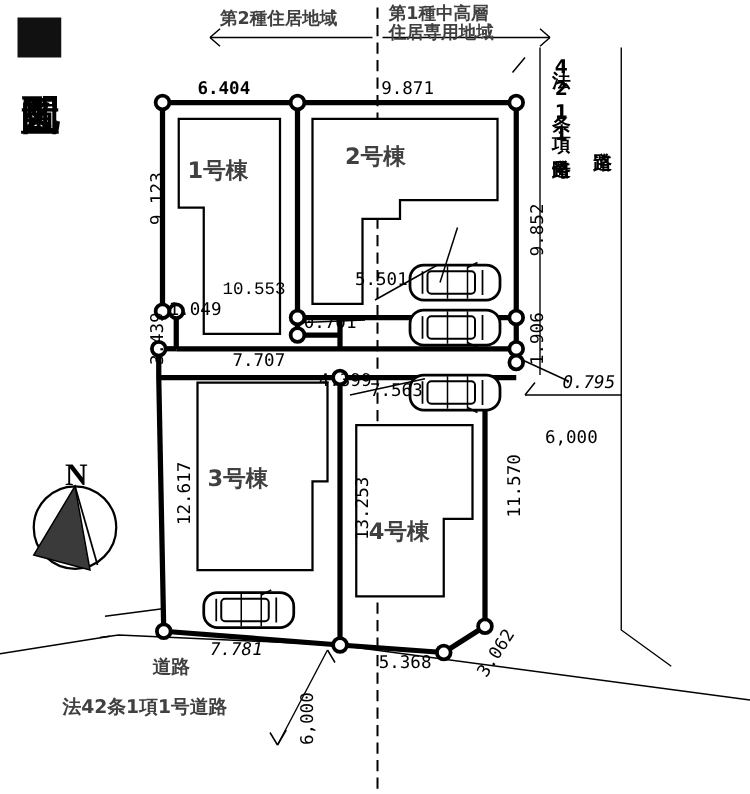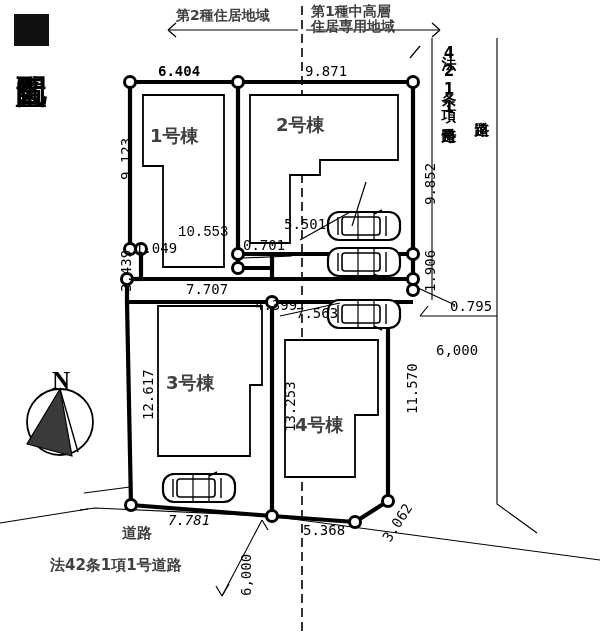--- a/index.html
+++ b/index.html
@@ -261,23 +261,23 @@
 
 <div class="lbl jp road-note" style="left:122px; top:525px;">道路</div>
 <div class="lbl jp road-note" style="left:50px; top:557px;">法42条1項1号道路</div>
 
 <div class="lbl dim" style="left:158px; top:63px;font-weight:bold;">6.404</div>
 <div class="lbl dim" style="left:305px; top:63px;">9.871</div>
 <div class="lbl dim" style="left:135px; top:240px;">1.049</div>
 <div class="lbl dim" style="left:178px; top:224px;font-family:Liberation Mono, monospace;">10.553</div>
 <div class="lbl dim" style="left:186px; top:281px;">7.707</div>
 <div class="lbl dim" style="left:284px; top:216px;">5.501</div>
-<div class="lbl dim" style="left:243px; top:237px;text-align:center;">0.701</div>
+<div class="lbl dim" style="left:243px; top:250px;text-align:center;">0.701</div>
 <div class="lbl dim" style="left:255px; top:265px;margin-top:32px;">4.399</div>
-<div class="lbl dim" style="left:450px; top:298px;">0.795</div>
+<div class="lbl dim" style="left:450px; top:298px;font-style:italic;">0.795</div>
 <div class="lbl dim" style="left:280px; top:305px;margin-left:16px;">7.563</div>
 <div class="lbl dim" style="left:168px; top:512px;font-style:italic;">7.781</div>
 <div class="lbl dim" style="left:303px; top:522px;">5.368</div>
 <div class="lbl dim" style="left:436px; top:342px;">6,000</div>
 
 <div class="lbl dim dim-v" style="left:118px; top:180px;">9.123</div>
 <div class="lbl dim dim-v" style="left:118px; top:292px;">3.439</div>
 <div class="lbl dim dim-v" style="left:422px; top:205px;">9.852</div>
 <div class="lbl dim dim-v" style="left:422px; top:292px;">1.906</div>
 <div class="lbl dim dim-v" style="left:140px; top:420px;">12.617</div>

